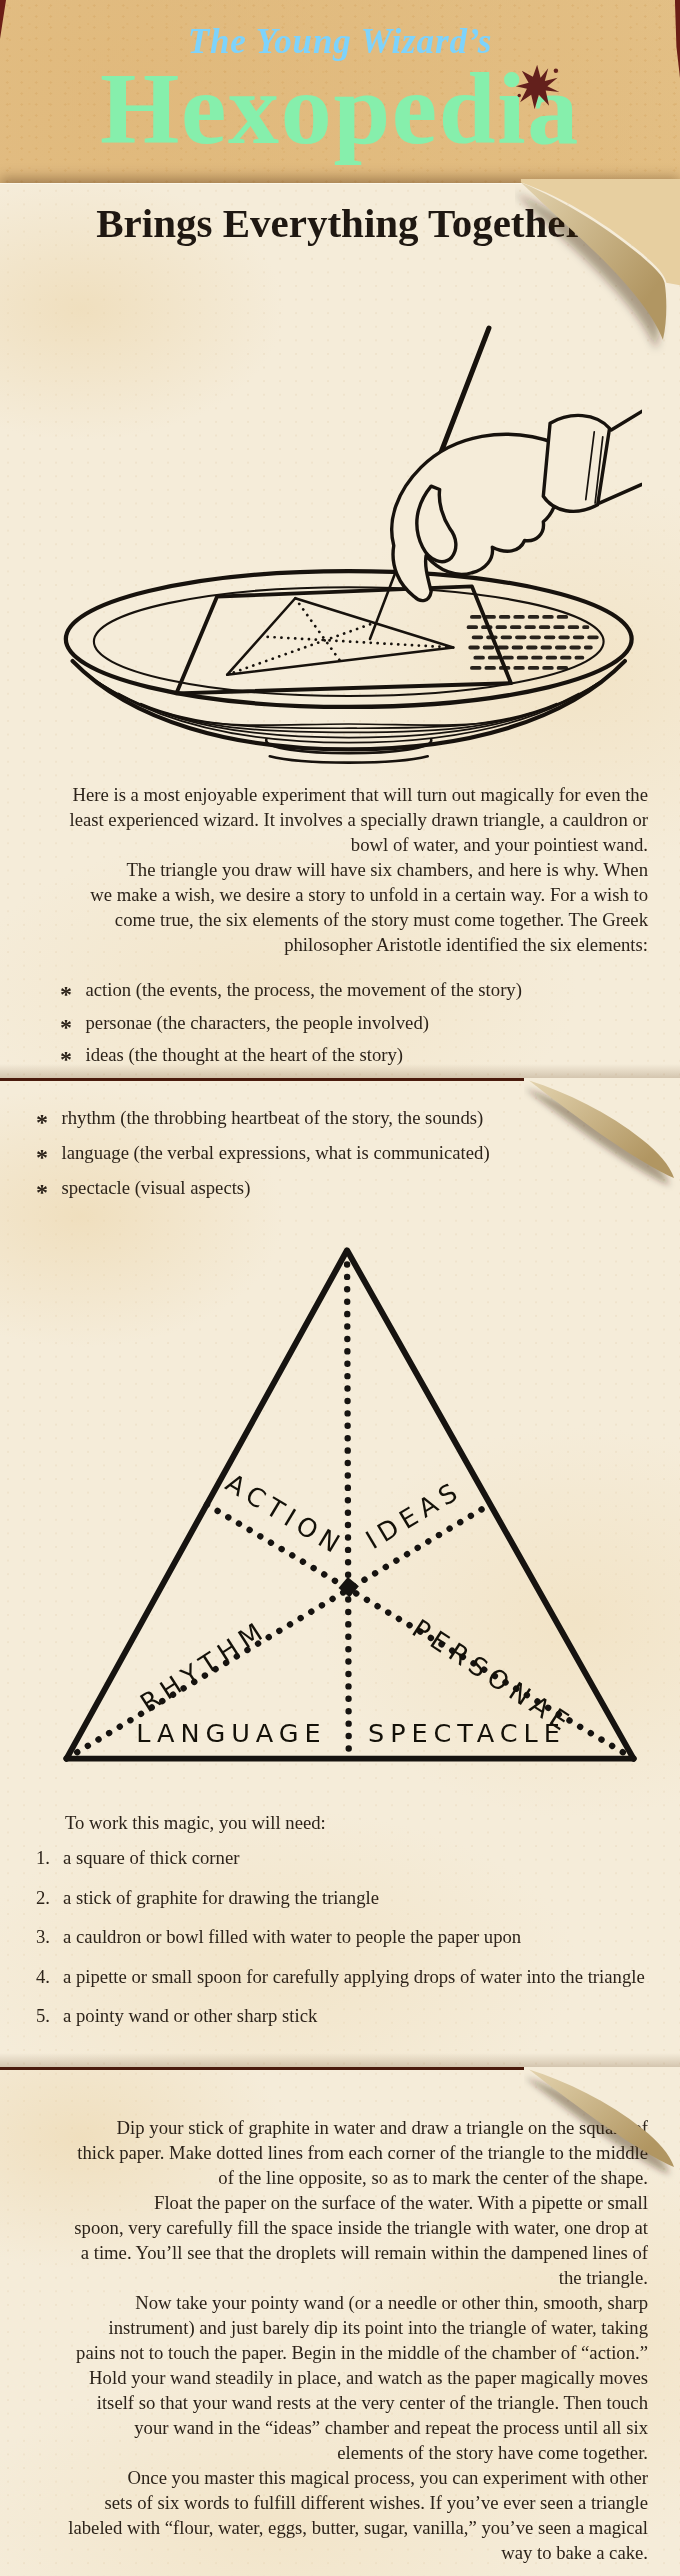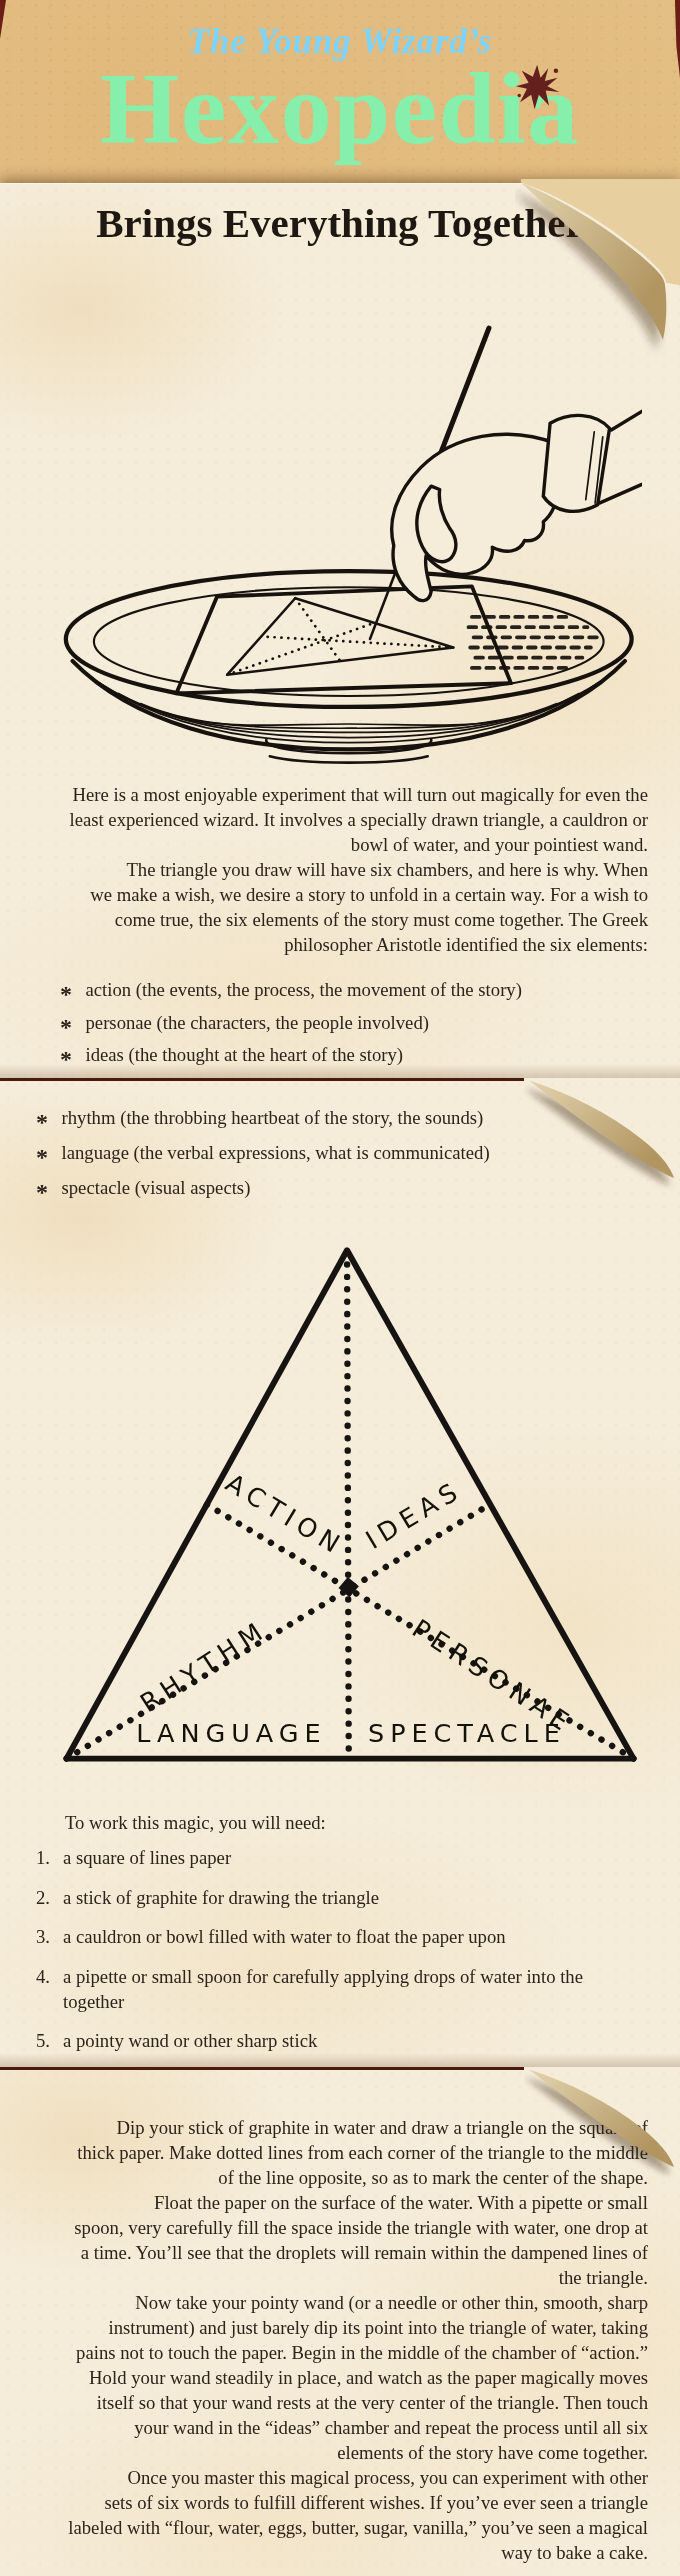--- a/index.html
+++ b/index.html
@@ -195,33 +195,33 @@
     <text class="diag" x="190" y="516" text-anchor="middle" transform="rotate(-33 190 516)">RHYTHM</text>
     <text class="diag" x="519" y="528" text-anchor="middle" transform="rotate(33 519 528)">PERSONAE</text>
     <text class="diag" x="217" y="597" text-anchor="middle">LANGUAGE</text>
     <text class="diag" x="494" y="597" text-anchor="middle">SPECTACLE</text>
   </svg>
 
   <div id="materials-intro">To work this magic, you will need:</div>
   <div id="materials">
     <div class="item">
       <span class="num">1.</span>
-      <span>a square of lines paper</span>
+      <span>a square of thick corner</span>
     </div>
     <div class="item">
       <span class="num">2.</span>
       <span>a stick of graphite for drawing the triangle</span>
     </div>
     <div class="item">
       <span class="num">3.</span>
-      <span>a cauldron or bowl filled with water to float the paper upon</span>
+      <span>a cauldron or bowl filled with water to people the paper upon</span>
     </div>
     <div class="item">
       <span class="num">4.</span>
-      <span>a pipette or small spoon for carefully applying drops of water into the together</span>
+      <span>a pipette or small spoon for carefully applying drops of water into the triangle</span>
     </div>
     <div class="item">
       <span class="num">5.</span>
       <span>a pointy wand or other sharp stick</span>
     </div>
   </div>
 
   <div id="steps" class="bodyblock">
     <p class="indent">Dip your stick of graphite in water and draw a triangle on the square of thick paper.  Make dotted lines from each corner of the triangle to the middle of the line opposite, so as to mark the center of the shape.</p>
     <p class="indent">Float the paper on the surface of the water.  With a pipette or small spoon, very carefully fill the space inside the triangle with water, one drop at a time.  You’ll see that the droplets will remain within the dampened lines of the triangle.</p>

